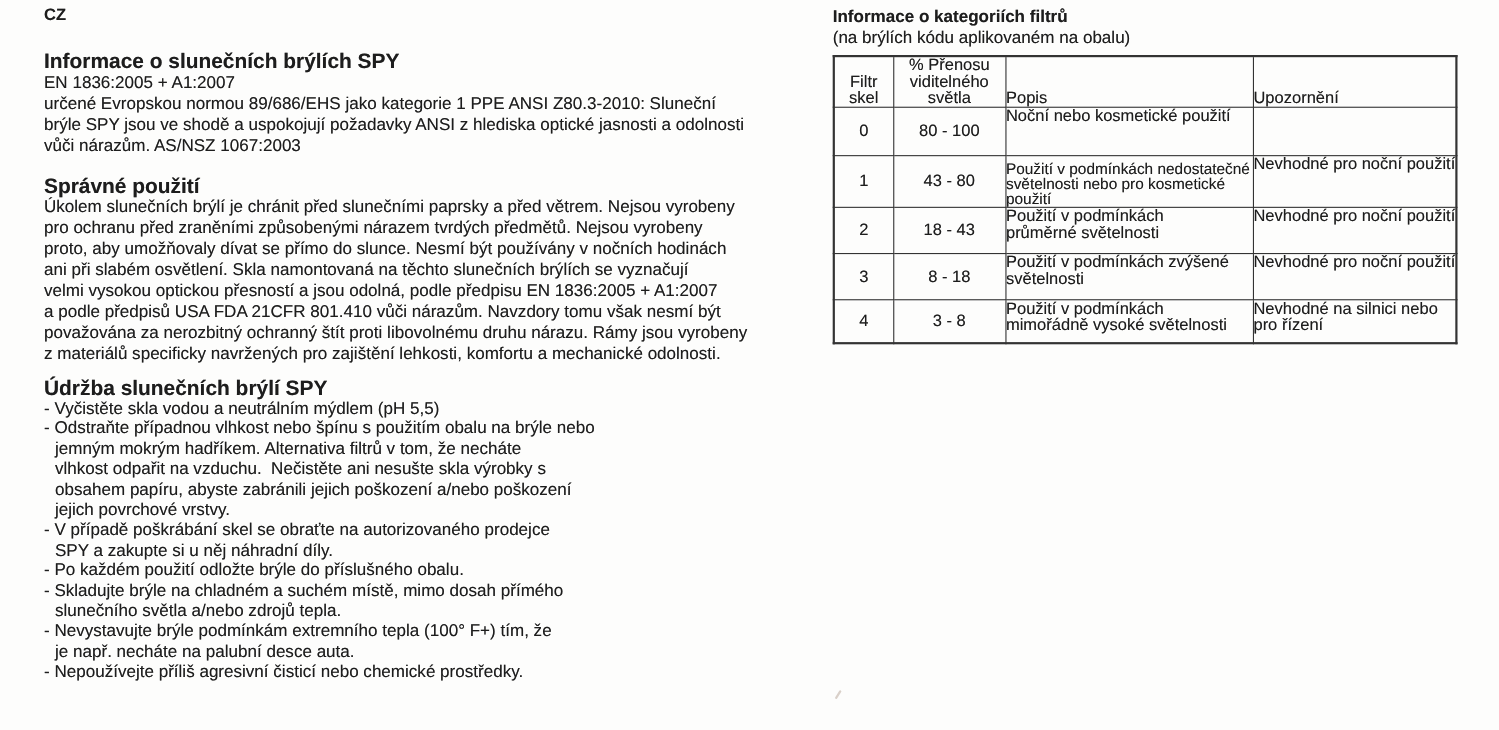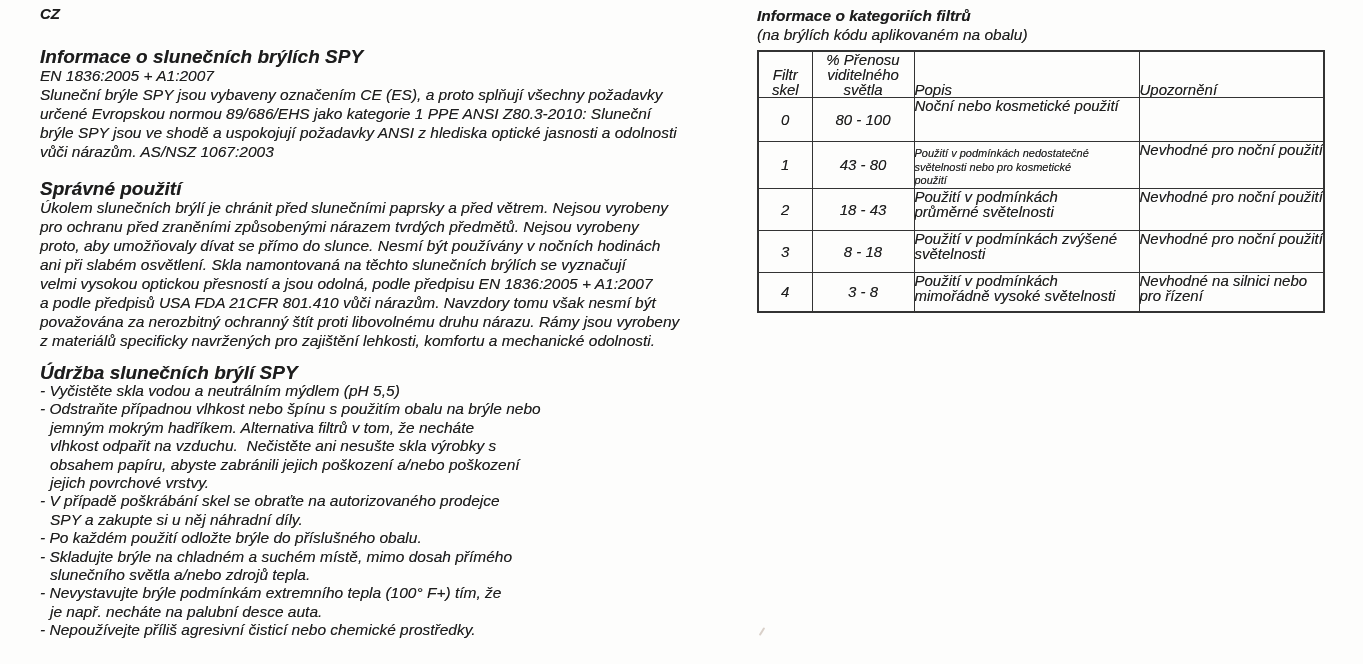--- a/index.html
+++ b/index.html
@@ -3,21 +3,21 @@
 <meta charset="utf-8">
 <style>
   html,body{margin:0;padding:0;background:#e9e9e9;}
   .page{
     position:relative;width:1363px;height:664px;background:#fdfdfc;overflow:hidden;
     font-family:"Liberation Sans","DejaVu Sans",sans-serif;
     color:#1d1d1d;
     -webkit-font-smoothing:antialiased;
   }
   .page *{box-sizing:border-box;}
-  .txt{text-shadow:0 0 .6px rgba(45,45,45,.55);font-style:italic;}
+  .txt{text-shadow:0 0 .6px rgba(45,45,45,.55);}
 
   
   .left-col{position:absolute;left:40px;top:4px;width:700px;}
   .lang{font-size:15px;font-weight:bold;line-height:19px;}
   .section{margin:0;}
   .sec-info{margin-top:24px;}
   .sec-usage{margin-top:18px;}
   .sec-maint{margin-top:13px;}
   .heading{font-size:19px;font-weight:bold;line-height:19px;white-space:pre;}
   .line{font-size:15.5px;line-height:19px;white-space:pre;}
@@ -43,40 +43,39 @@
   tr.r1{height:42px;}
   tr.r2{height:42px;}
   tr.r3{height:42px;}
   tr.r4{height:40px;}
   th.h-cat,th.h-pop,th.h-upo{vertical-align:bottom;padding-bottom:8px;}
   th.h-cat{text-align:center;}
   th.h-vlt{text-align:center;vertical-align:middle;white-space:pre-line;}
   th.h-pop,th.h-upo{text-align:left;padding-left:9px;}
   td.c-cat,td.c-vlt{text-align:center;vertical-align:middle;}
   td.c-pop,td.c-upo{text-align:left;vertical-align:top;padding:7px 4px 0 9px;white-space:pre-line;}
-  td.c-pop.dense{font-size:11px;line-height:13.5px;padding-top:5px;}
+  td.c-pop.dense{font-size:14px;line-height:13.5px;padding-top:5px;}
 
   
   .artifact{
     position:absolute;left:761px;top:627px;width:2px;height:9px;
     background:#cfc4bb;border-radius:2px;transform:rotate(32deg);opacity:.8;
   }
 </style>
 </head>
 <body>
 
 <div class="page">
 
   <div class="left-col">
     <div class="lang txt">CZ</div>
 
     <div class="section sec-info">
       <div class="heading txt">Informace o slunečních brýlích SPY</div>
       <div class="line txt">EN 1836:2005 + A1:2007</div>
-      <div class="line txt">Sluneční brýle SPY jsou vybaveny označením CE (ES), a proto splňují všechny požadavky</div>
       <div class="line txt">určené Evropskou normou 89/686/EHS jako kategorie 1 PPE ANSI Z80.3-2010: Sluneční</div>
       <div class="line txt">brýle SPY jsou ve shodě a uspokojují požadavky ANSI z hlediska optické jasnosti a odolnosti</div>
       <div class="line txt">vůči nárazům. AS/NSZ 1067:2003</div>
     </div>
 
     <div class="section sec-usage">
       <div class="heading txt">Správné použití</div>
       <div class="line txt">Úkolem slunečních brýlí je chránit před slunečními paprsky a před větrem. Nejsou vyrobeny</div>
       <div class="line txt">pro ochranu před zraněními způsobenými nárazem tvrdých předmětů. Nejsou vyrobeny</div>
       <div class="line txt">proto, aby umožňovaly dívat se přímo do slunce. Nesmí být používány v nočních hodinách</div>

